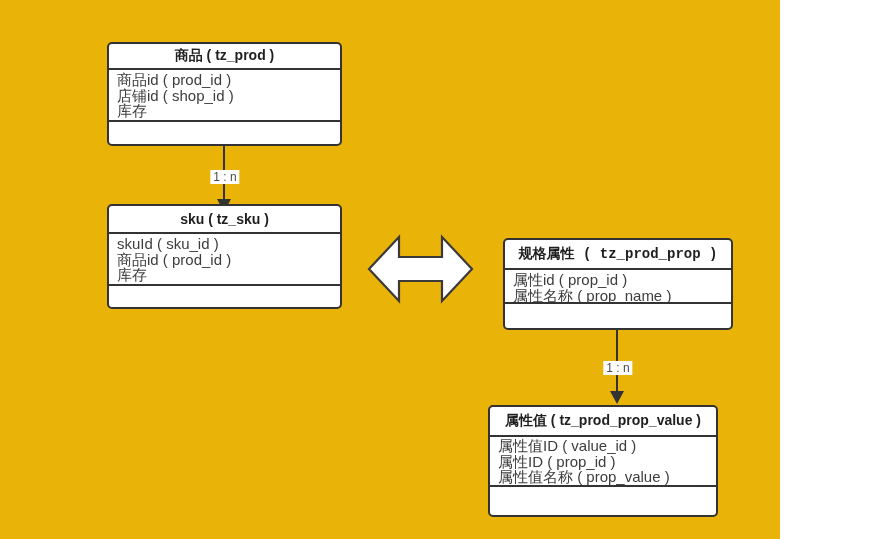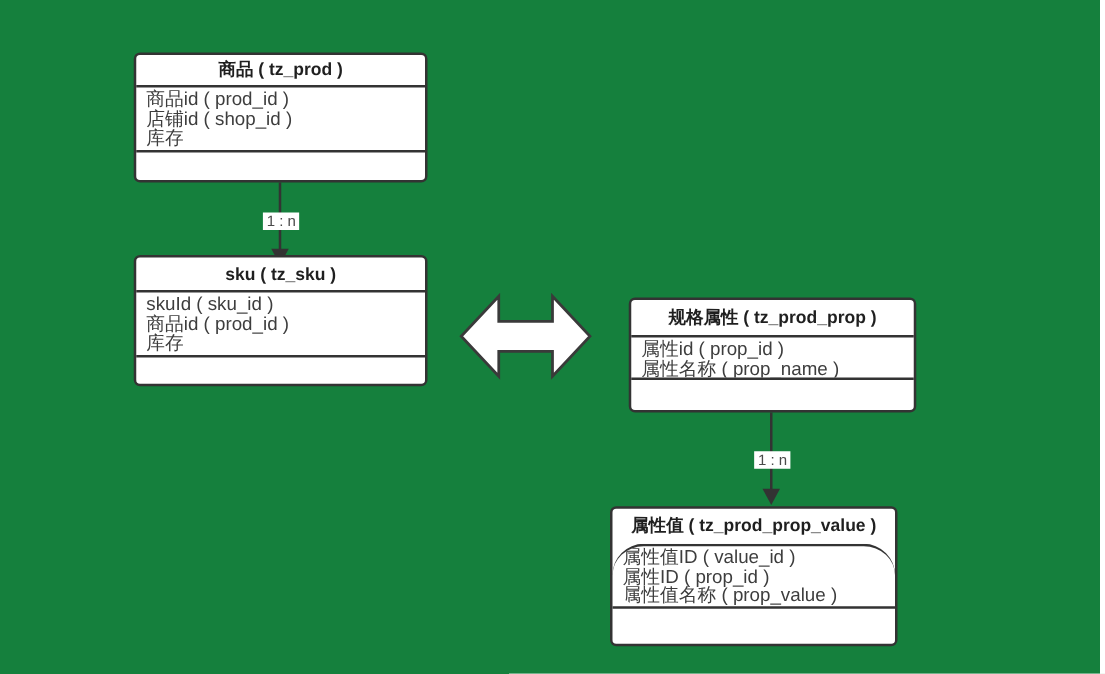--- a/index.html
+++ b/index.html
@@ -3,23 +3,23 @@
 <meta charset="utf-8">
 <style>
   html, body {
     margin: 0;
     padding: 0;
     background: #ffffff;
     font-family: "Liberation Sans", "DejaVu Sans", sans-serif;
   }
   .canvas {
     position: relative;
-    width: 880px;
+    width: 780px;
     height: 539px;
-    background: #15803d;
+    background: #eab308;
     overflow: hidden;
   }
   .entity {
     position: absolute;
     box-sizing: border-box;
     background: #ffffff;
     border: 2px solid #333333;
     border-radius: 5px;
     display: flex;
     flex-direction: column;
@@ -102,35 +102,35 @@
       <div class="field">库存</div>
     </div>
     <div class="entity-footer"></div>
   </div>
 
   <svg class="bidir-arrow" style="left:367px; top:234px;" width="107" height="70" viewBox="0 0 107 70">
     <polygon points="2,35 32,3 32,23 75,23 75,3 105,35 75,67 75,47 32,47 32,67" fill="#ffffff" stroke="#3a3a3a" stroke-width="2.2" stroke-linejoin="miter"></polygon>
   </svg>
 
   <div class="entity" style="left:503px; top:238px; width:230px; height:92px;">
-    <div class="entity-title" style="height:28px;">规格属性 ( tz_prod_prop )</div>
+    <div class="entity-title" style="height:28px;font-family:Liberation Mono, monospace;">规格属性 ( tz_prod_prop )</div>
     <div class="entity-fields" style="height:34px;">
       <div class="field">属性id ( prop_id )</div>
       <div class="field">属性名称 ( prop_name )</div>
     </div>
     <div class="entity-footer"></div>
   </div>
 
   <div class="rel-line" style="left:616px; top:330px; height:62px;"></div>
   <div class="rel-head" style="left:610px; top:391px;"></div>
   <div class="rel-label" style="left:618px; top:361px;">1 : n</div>
 
   <div class="entity" style="left:488px; top:405px; width:230px; height:112px;">
     <div class="entity-title" style="height:28px;">属性值 ( tz_prod_prop_value )</div>
-    <div class="entity-fields" style="height:50px; padding-top:1px;border-radius:25px;">
+    <div class="entity-fields" style="height:50px; padding-top:1px;">
       <div class="field">属性值ID ( value_id )</div>
       <div class="field">属性ID ( prop_id )</div>
       <div class="field">属性值名称 ( prop_value )</div>
     </div>
     <div class="entity-footer"></div>
   </div>
 
 </div>
 
 </body></html>

